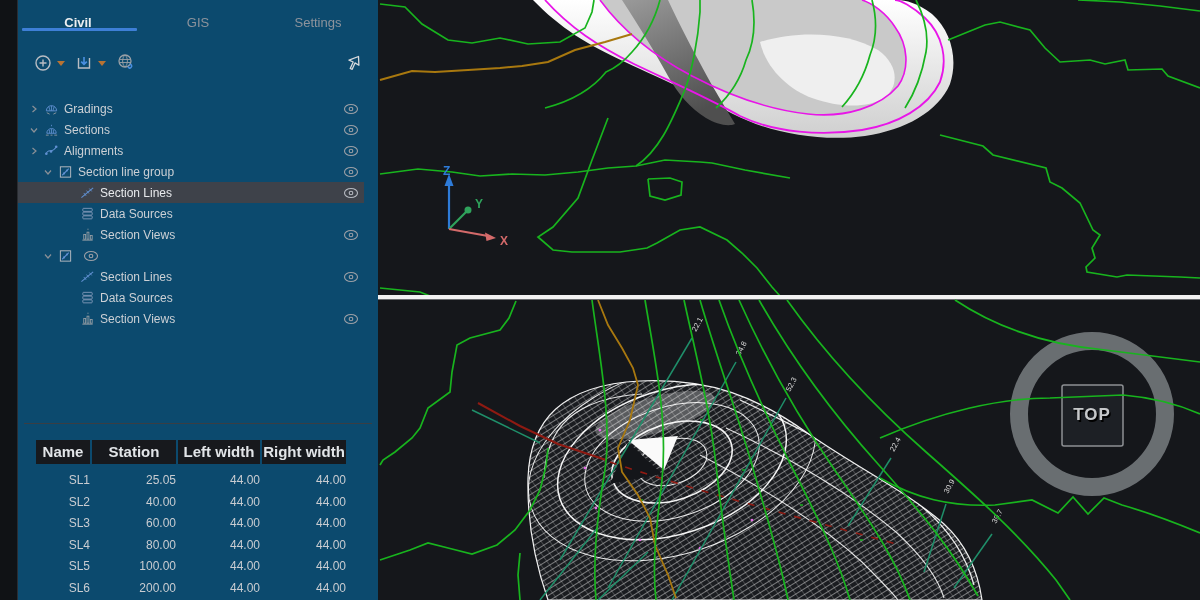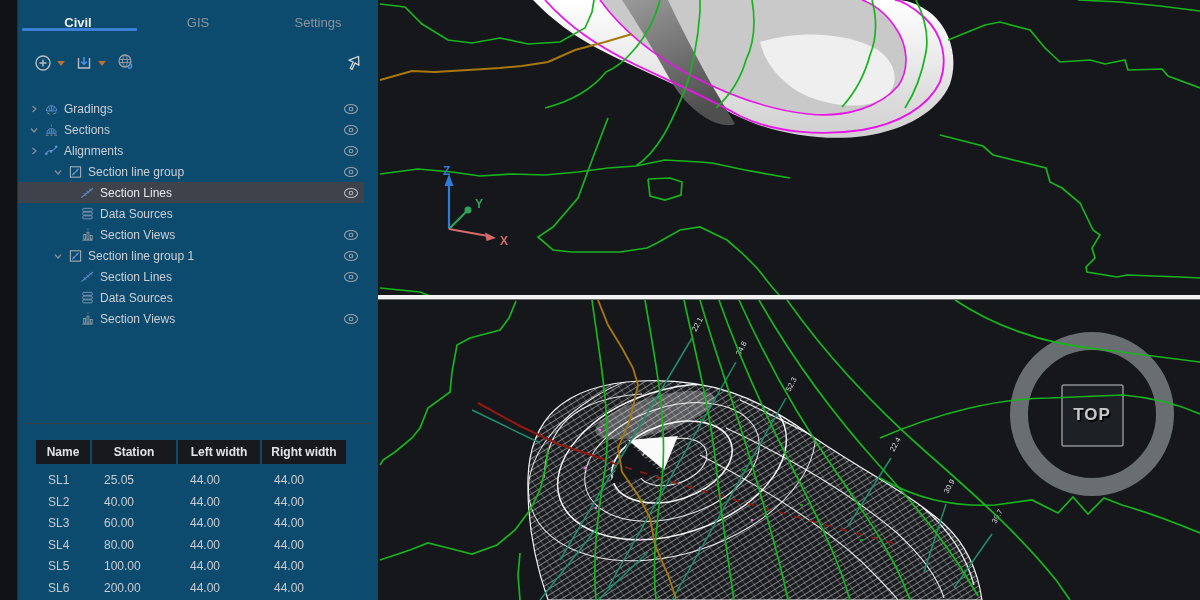--- a/index.html
+++ b/index.html
@@ -29,35 +29,35 @@
   
   .tree { position:absolute; top:98px; left:0; width:360px; }
   .trow { display:flex; align-items:center; height:21px; width:346px; font-size:12px;
           color:#ccd0d5; }
   .trow.selected { background:#3e424a; color:#e8eaed; }
   .trow .chev { width:16px; display:flex; justify-content:center; flex:none; }
   .trow .ticon { width:18px; display:flex; justify-content:center; flex:none; margin-right:4px; }
   .trow .tlabel { flex:1; white-space:nowrap; overflow:hidden; }
   .trow .eye { width:26px; display:flex; justify-content:center; flex:none; }
   .lvl0 { padding-left:8px; }
-  .lvl1 { padding-left:32px; }
+  .lvl1 { padding-left:22px; }
   .lvl2 { padding-left:44px; }
   .lvl2 .chev { visibility:hidden; }
 
   .tree-table-divider { position:absolute; top:423px; left:6px; width:348px; height:0;
                         border-top:1px solid #3a3e44; }
 
   
   .sl-table { position:absolute; top:440px; left:18px; width:326px; }
   .sl-head, .sl-row { display:grid; grid-template-columns:54px 84px 82px 84px; column-gap:2px; }
-  .sl-head .hc { background:#17191d; color:#e2e5e8; font-size:12px; font-weight:bold;
+  .sl-head .hc { background:#17191d; color:#e2e5e8; font-size:15px; font-weight:bold;
                  height:24px; line-height:24px; text-align:center; }
   .sl-body { margin-top:6px; }
   .sl-row .c { height:21.5px; line-height:21.5px; font-size:12px; color:#c9ccd1;
-               padding-left:12px; }
+               padding-left:12px;text-align:right; }
 
   
   .viewport { position:absolute; left:378px; top:0; width:822px; height:600px;
               background:#15171b; }
   svg text { user-select:none; }
 </style>
 </head>
 <body>
 
 <div class="stage">
@@ -254,21 +254,20 @@
             </svg>
           </span>
         <span class="ticon">
           <svg width="15" height="15" viewBox="0 0 16 16">
               <rect x="2.5" y="3" width="11" height="11" fill="none" stroke="#b9bdc3" stroke-width="1"></rect>
               <path d="M4.5 12 L11.5 5" stroke="#5f8fd0" stroke-width="1.2"></path>
               <circle cx="6.5" cy="10" r="1.1" fill="#5f8fd0"></circle>
               <circle cx="9.5" cy="7" r="1.1" fill="#5f8fd0"></circle>
             </svg>
           </span>
-        <span class="tlabel">Section line group 1</span>
         <span class="eye">
           <svg width="16" height="12" viewBox="0 0 16 12">
               <ellipse cx="8" cy="6" rx="6.5" ry="4.5" fill="none" stroke="#9b9fa6" stroke-width="1.1"></ellipse>
               <circle cx="8" cy="6" r="1.8" fill="none" stroke="#9b9fa6" stroke-width="1.1"></circle>
             </svg>
           </span>
       </div>
 
       <div class="trow lvl2">
         <span class="chev"></span>

